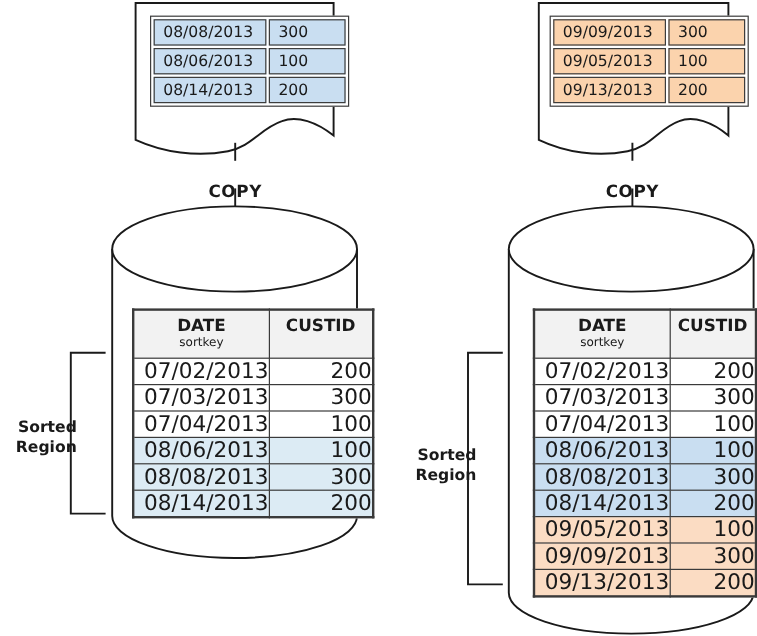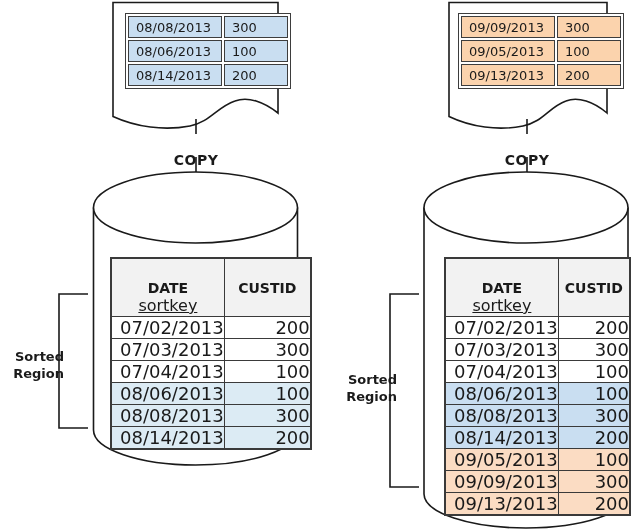--- a/index.html
+++ b/index.html
@@ -25,22 +25,22 @@
   .copy-label { position:absolute; width:60px; top:152px; text-align:center;
     font-size:14px; font-weight:bold; letter-spacing:0.5px; }
   .copy-left  { left:166px; }
   .copy-right { left:497px; }
 
   
   table.cyl-table { position:absolute; border-collapse:collapse; background:#fff;
     border:2px solid #3a3a3a; }
   table.cyl-table th, table.cyl-table td { border:1px solid #3a3a3a; }
   table.cyl-table th { font-size:14px; font-weight:bold; text-align:center;
-    vertical-align:top; padding-top:21px; height:33px; }
-  table.cyl-table th .th-sub { display:block; font-size:16px; font-weight:normal;text-decoration:underline; }
+    vertical-align:top; padding-top:5px; height:33px; }
+  table.cyl-table th .th-sub { display:block; font-size:10px; font-weight:normal; }
   table.cyl-table td { height:21px; font-size:18px; padding:0 0 0 8px; white-space:nowrap;text-align:right; }
   .cyl-left  { left:110px; top:257px; }
   .cyl-left  .c-date { width:90px; } .cyl-left .c-id { width:83px; }
   .cyl-right { left:444px; top:257px; }
   .cyl-right .c-date { width:89px; } .cyl-right .c-id { width:80px; }
 
   
   .sorted-label { position:absolute; width:64px; text-align:right;
     font-size:13px; font-weight:bold; line-height:17px; }
   .sorted-left  { left:0px;   top:348px; }

